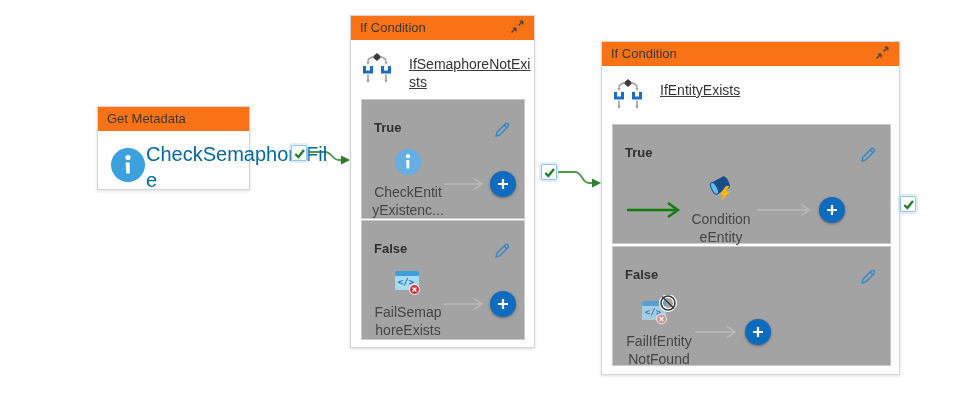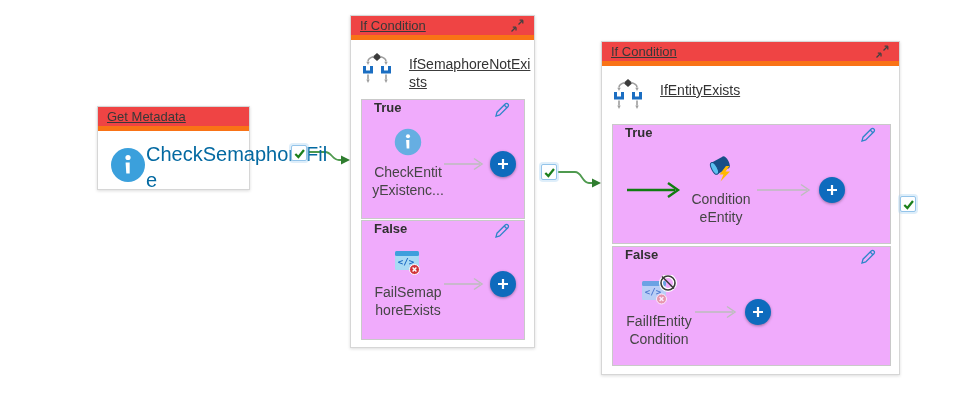--- a/index.html
+++ b/index.html
@@ -7,35 +7,34 @@
     position:relative;width:978px;height:412px;background:#ffffff;overflow:hidden;
     font-family:"Liberation Sans","DejaVu Sans",sans-serif;color:#3c3c3c;
   }
   .wires{position:absolute;left:0;top:0;width:978px;height:412px;pointer-events:none;}
   
   .node{
     position:absolute;background:#fff;border:1px solid #d6d6d6;
     box-shadow:0 1px 3px rgba(0,0,0,.14);box-sizing:border-box;
   }
   .node-header{
-    height:24px;line-height:23px;background:#ef4444;border-bottom:5px solid #f97316;
+    height:24px;line-height:23px;background:#f97316;border-bottom:2px solid #f97316;
     padding:0 9px;font-size:13px;color:#383838;display:flex;align-items:center;justify-content:space-between;
     box-sizing:border-box;
-    text-decoration:underline;
   }
   .collapse{width:16px;height:16px;display:inline-block;cursor:pointer;}
   
   .gm-body{display:flex;align-items:center;padding:10px 8px 8px 12px;}
   .gm-body .bigname{font-size:20px;color:#0369a1;line-height:1.3;white-space:pre-line;}
   
   .title-row{display:flex;align-items:flex-start;padding:12px 10px 0 10px;text-decoration:underline;}
   .title-row .ifname{font-size:14px;color:#333;margin-left:16px;margin-top:3px;line-height:1.3;white-space:pre-line;}
   .branch{
-    position:absolute;background:#f0abfc;border:1px solid #c9c9c9;box-sizing:border-box;
-    padding:0 12px;
+    position:absolute;background:#a3a3a3;border:1px solid #c9c9c9;box-sizing:border-box;
+    padding:20px 12px;
   }
   .branch-head{display:flex;align-items:flex-start;justify-content:space-between;}
   .branch-label{font-size:13px;font-weight:700;color:#303030;}
   .pencil{width:20px;height:20px;display:inline-block;cursor:pointer;}
   .branch-row{display:flex;align-items:center;margin-top:8px;}
   .mini{display:flex;flex-direction:column;align-items:center;width:68px;flex:0 0 auto;cursor:pointer;}
   .mini-label{font-size:14px;color:#454545;text-align:center;line-height:1.3;margin-top:3px;white-space:pre-line;}
   .arrow-svg{flex:0 0 auto;}
   .plusbtn{
     width:26px;height:26px;border-radius:50%;background:#0e6bbd;flex:0 0 auto;
@@ -287,21 +286,21 @@
                 <text x="13" y="20" font-size="9" font-weight="bold" fill="#1565c0" text-anchor="middle" font-family="DejaVu Sans Mono,monospace">&lt;/&gt;</text>
                 <circle cx="21.5" cy="24" r="5" fill="#e58f93" stroke="#fff" stroke-width="1"></circle>
                 <path d="M19.6,22.1 L23.4,25.9 M23.4,22.1 L19.6,25.9" stroke="#fff" stroke-width="1.4"></path>
               </g>
               <circle cx="28" cy="8" r="7" fill="none" stroke="#fff" stroke-width="4"></circle>
               <circle cx="28" cy="8" r="7" fill="none" stroke="#3a3a3a" stroke-width="1.6"></circle>
               <path d="M22,1.5 L34,13.5" stroke="#3a3a3a" stroke-width="1.6"></path>
             </svg>
           </span>
           <div class="mini-label">FailIfEntity
-Condition</div>
+NotFound</div>
         </div>
         <svg class="arrow-svg" width="52" height="14" viewBox="0 0 52 14">
           <line x1="2" y1="7" x2="40" y2="7" stroke="#bdbdbd" stroke-width="1.5"></line>
           <polyline points="34,1.5 42,7 34,12.5" fill="none" stroke="#bdbdbd" stroke-width="1.5"></polyline>
         </svg>
         <div class="plusbtn">
           <svg width="12" height="12" viewBox="0 0 12 12">
             <path d="M6,1 V11 M1,6 H11" stroke="#fff" stroke-width="2.2"></path>
           </svg>
         </div>

